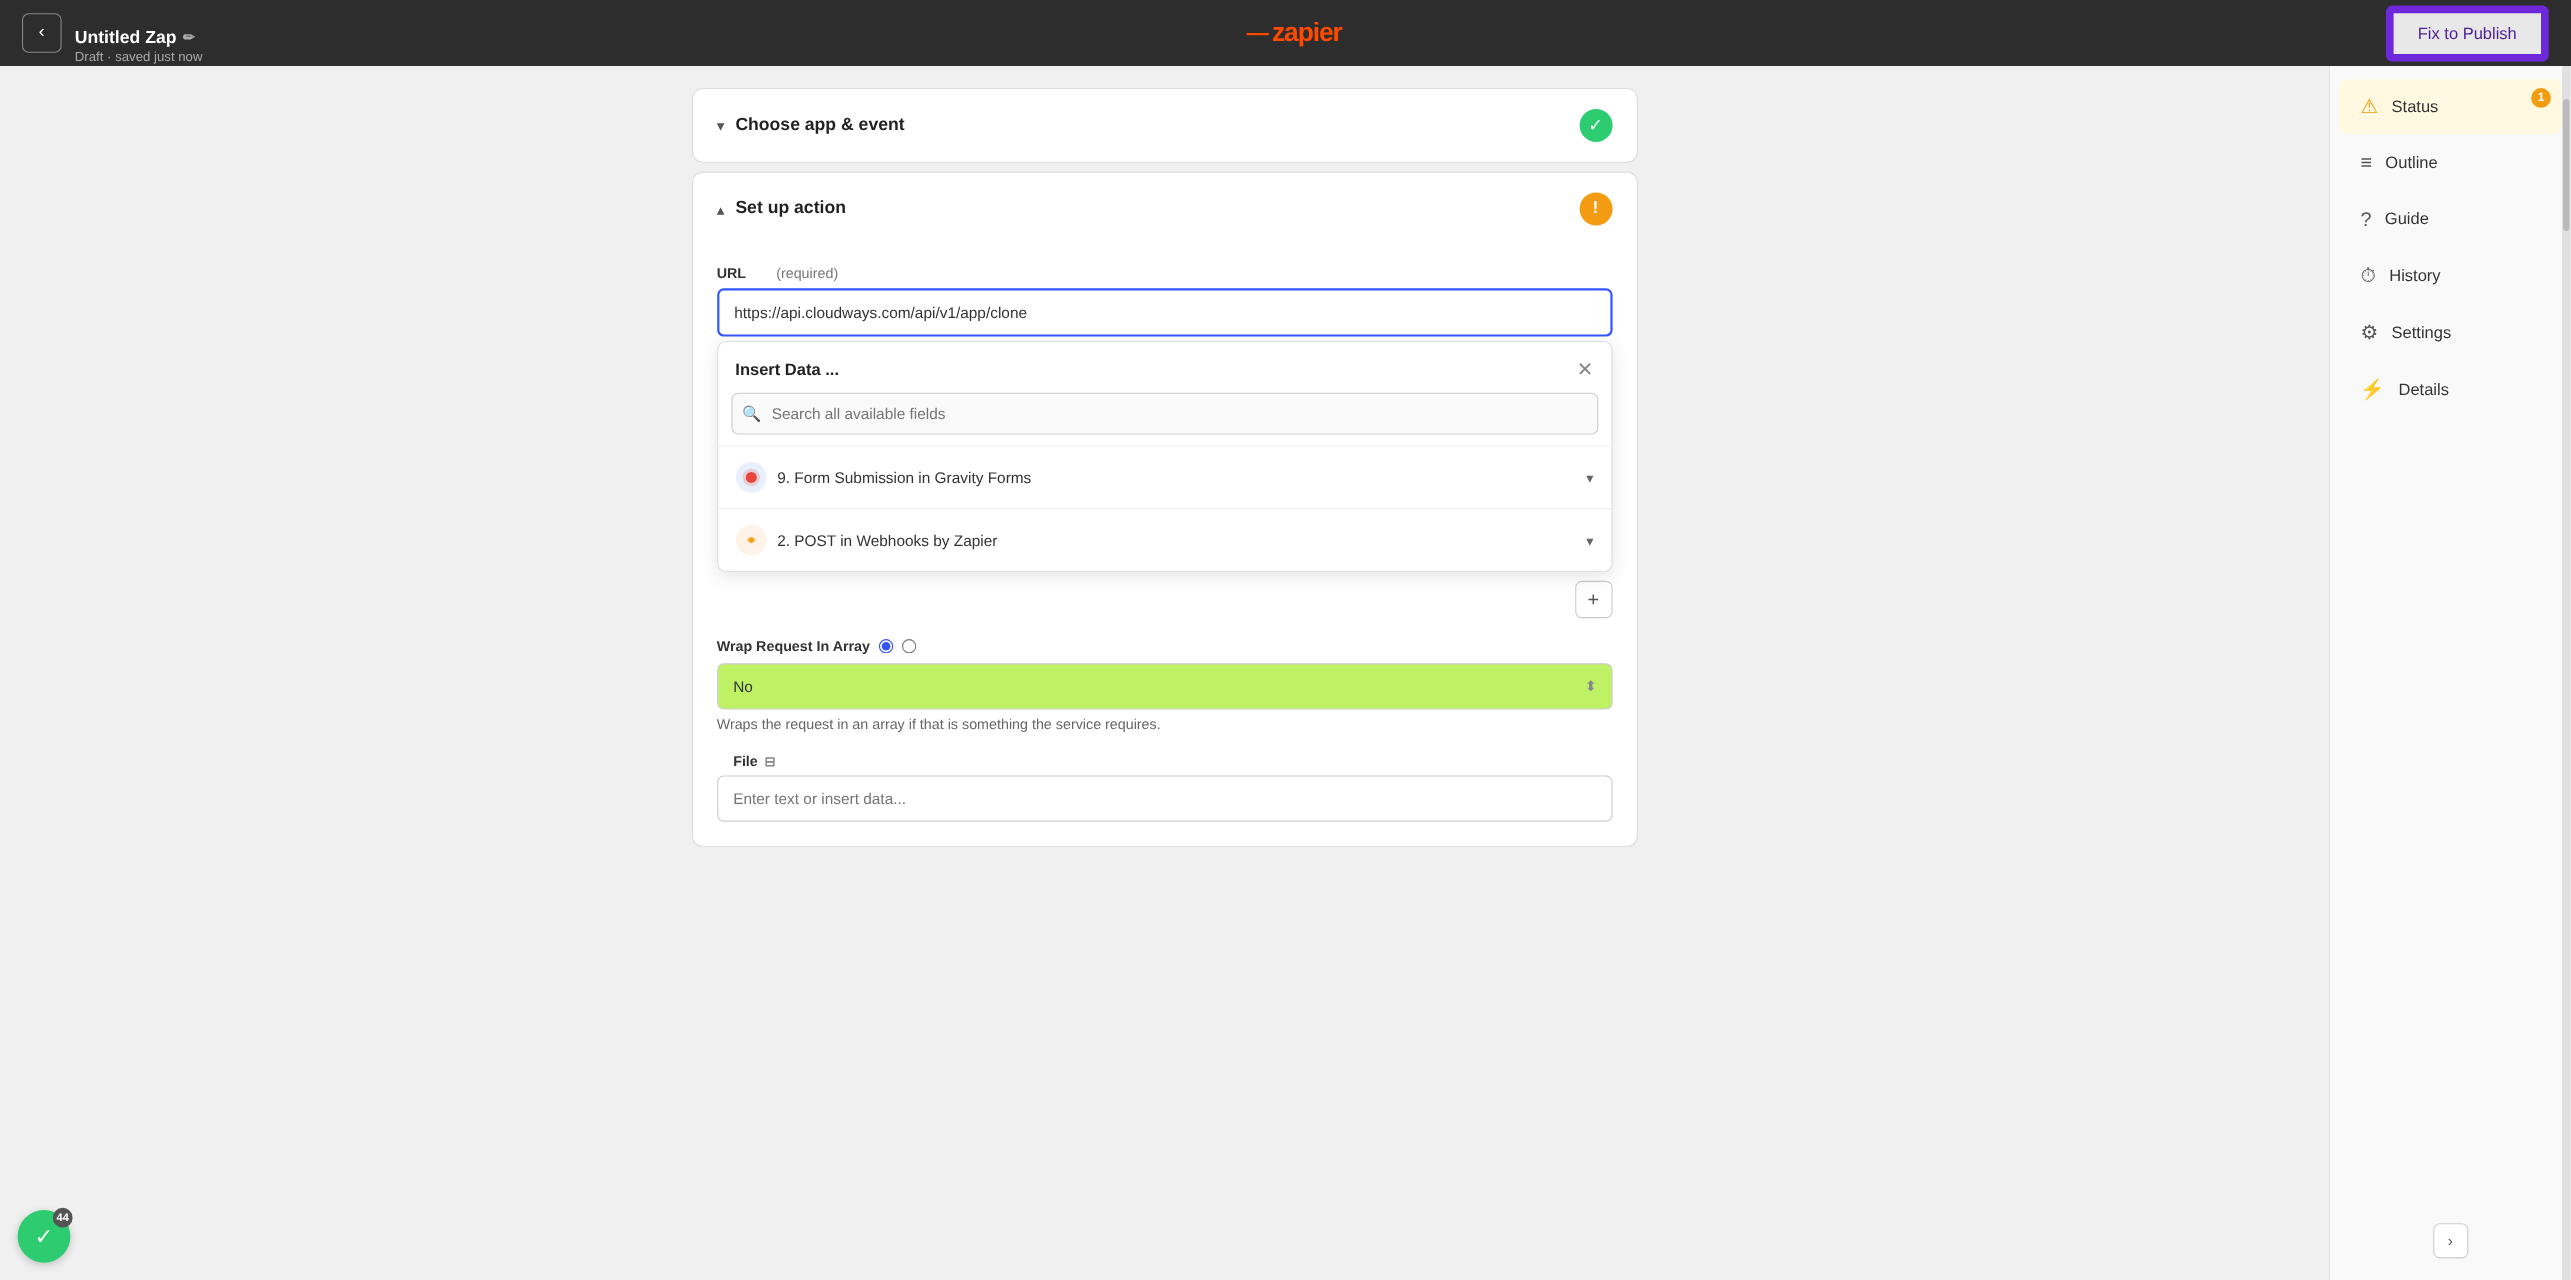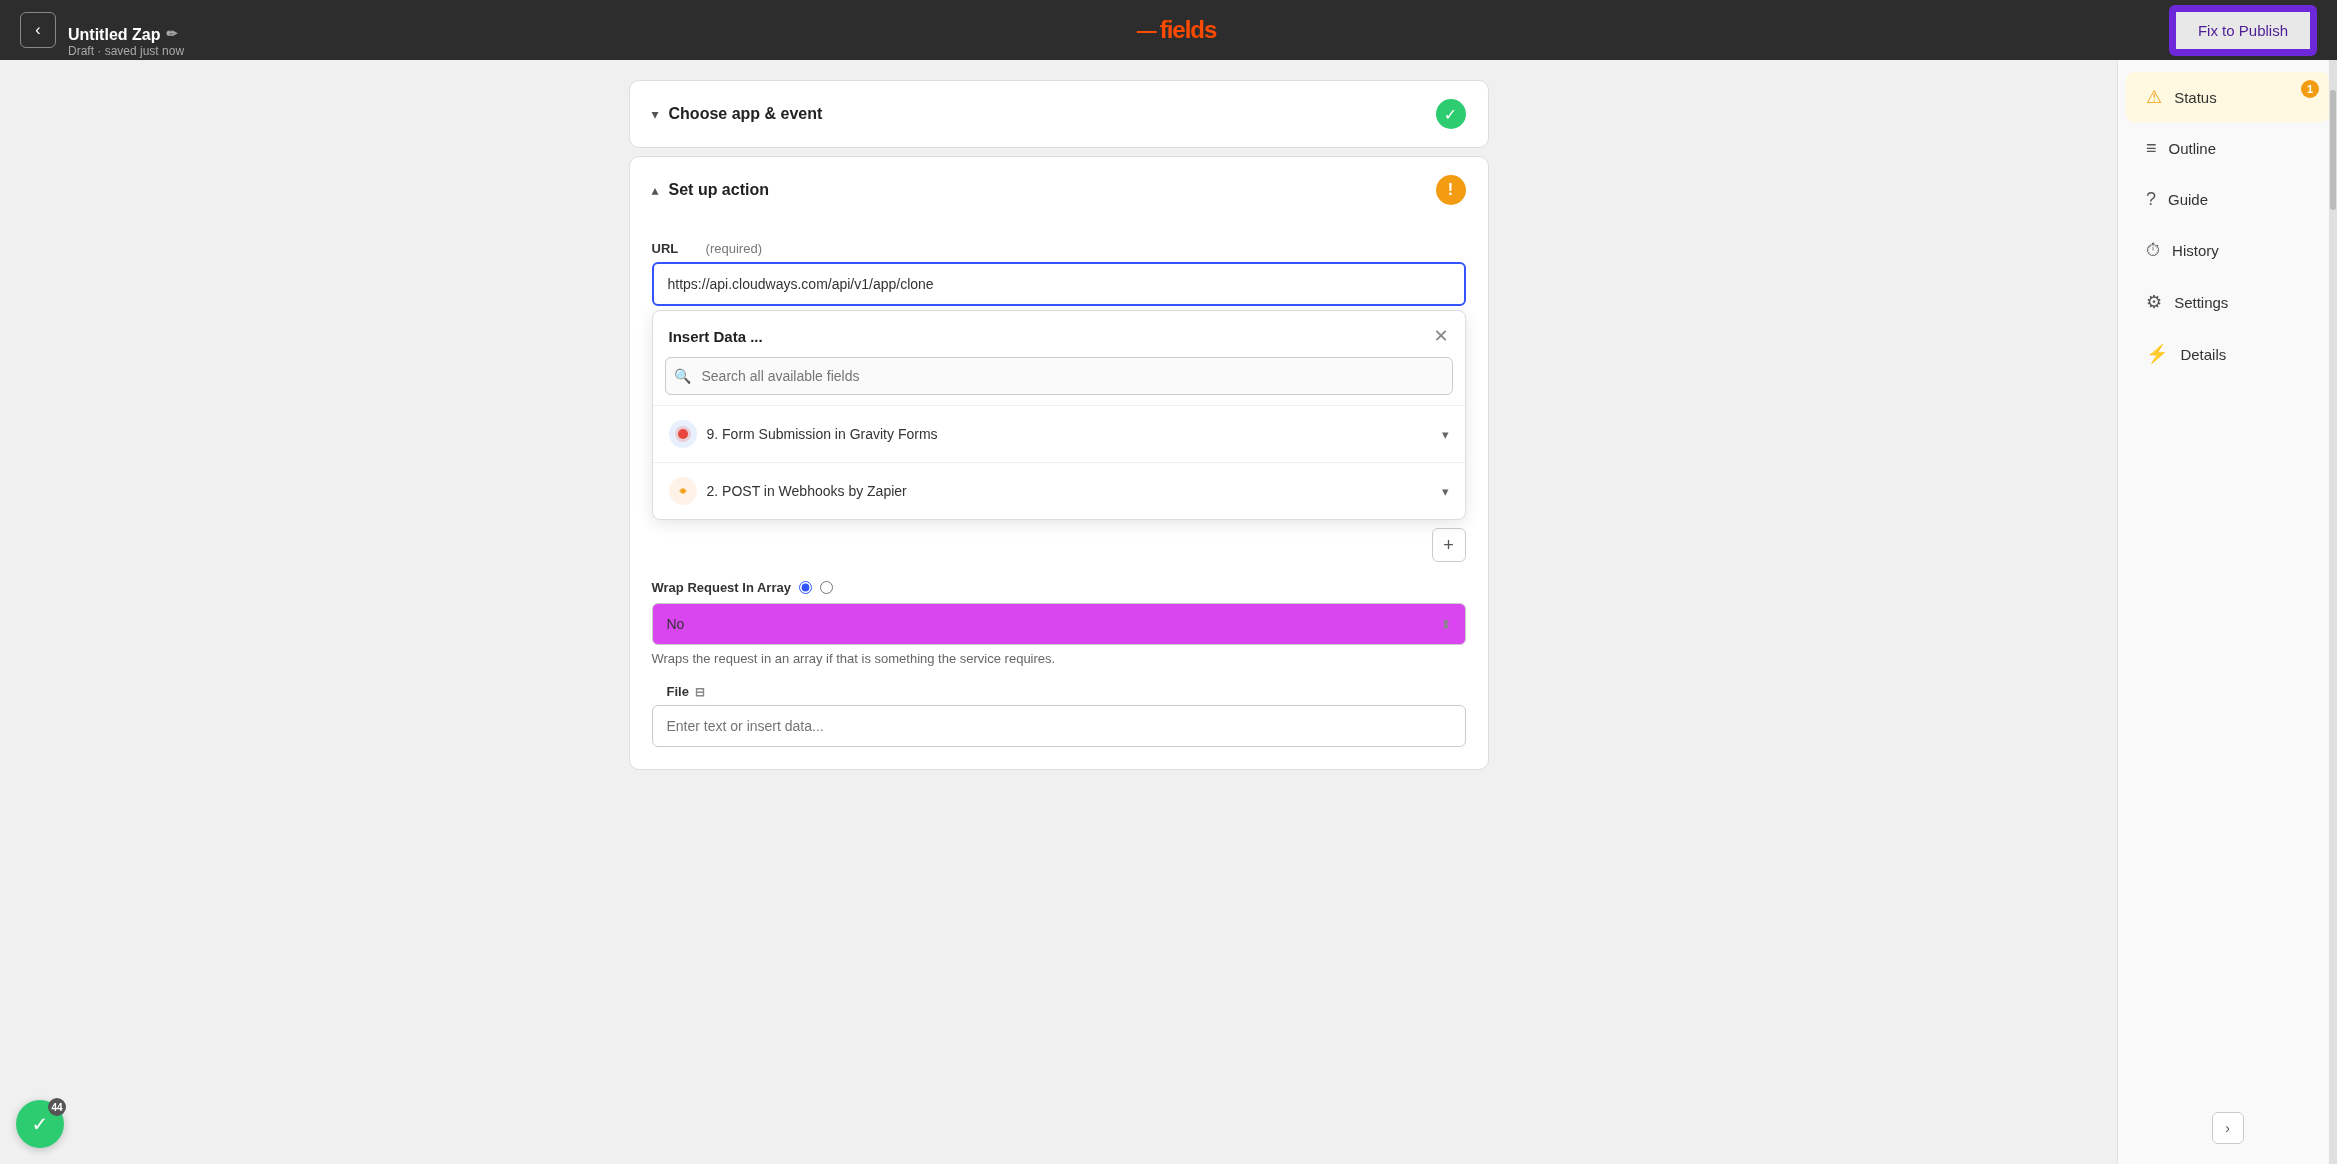--- a/index.html
+++ b/index.html
@@ -226,21 +226,21 @@
     .radio-group { display: flex; gap: 8px; }
     .radio-group input { accent-color: #3355ff; }
 
     .select-input {
       width: 100%;
       padding: 12px 14px;
       border: 1px solid #ccc;
       border-radius: 6px;
       font-size: 14px;
       color: #333;
-      background: #d946ef;
+      background: #bef264;
       appearance: none;
       cursor: pointer;
     }
     .select-wrap { position: relative; }
     .select-arrow {
       position: absolute;
       right: 14px; top: 50%;
       transform: translateY(-50%);
       color: #888; font-size: 13px;
       pointer-events: none;
@@ -363,21 +363,21 @@
     <div class="zap-title-area">
       <div class="zap-title">
         <span>Untitled Zap</span>
         <span class="edit-icon">✏</span>
       </div>
       <div class="zap-subtitle">Draft · saved just now</div>
     </div>
   </div>
   <div class="zapier-logo">
     <span class="dash">—</span>
-    <span>fields</span>
+    <span>zapier</span>
   </div>
   <button class="fix-btn">Fix to Publish</button>
 </nav>
 
 <div class="layout">
 
   <div class="main-content">
     <div class="content-inner">
 
       <div class="section-card">

